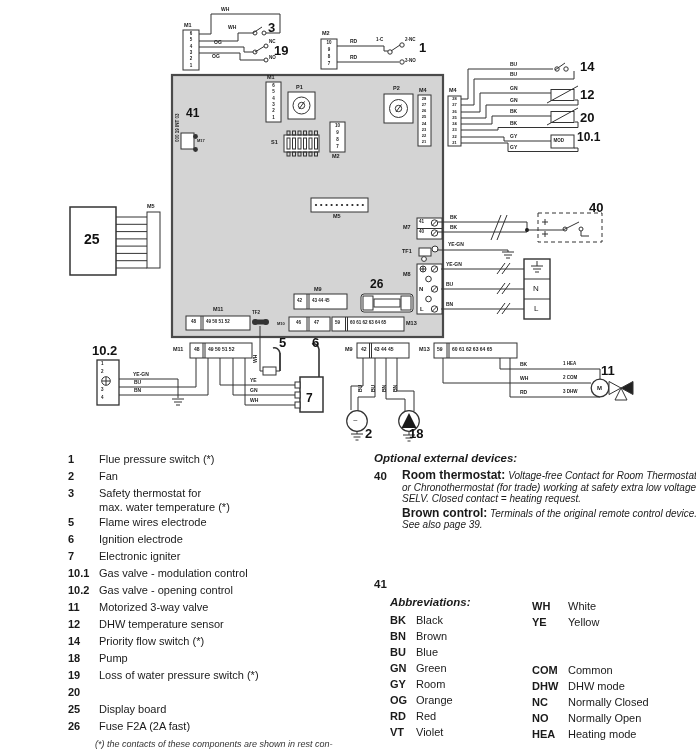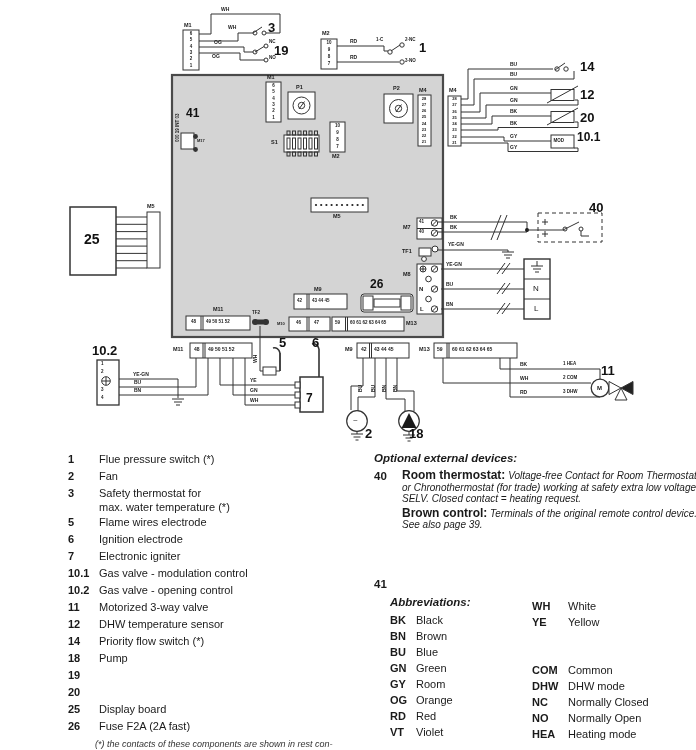--- a/index.html
+++ b/index.html
@@ -556,20 +556,21 @@
     <div class="lrow" style="top:634px">
         <span class="ln">14</span>
         <span class="lt">Priority flow switch (*)</span>
       </div>
     <div class="lrow" style="top:651px">
         <span class="ln">18</span>
         <span class="lt">Pump</span>
       </div>
     <div class="lrow" style="top:668px">
         <span class="ln">19</span>
+        <span class="lt">Loss of water pressure switch (*)</span>
       </div>
     <div class="lrow" style="top:685px">
         <span class="ln">20</span>
       </div>
     <div class="lrow" style="top:702px">
         <span class="ln">25</span>
         <span class="lt">Display board</span>
       </div>
     <div class="lrow" style="top:719px">
         <span class="ln">26</span>

